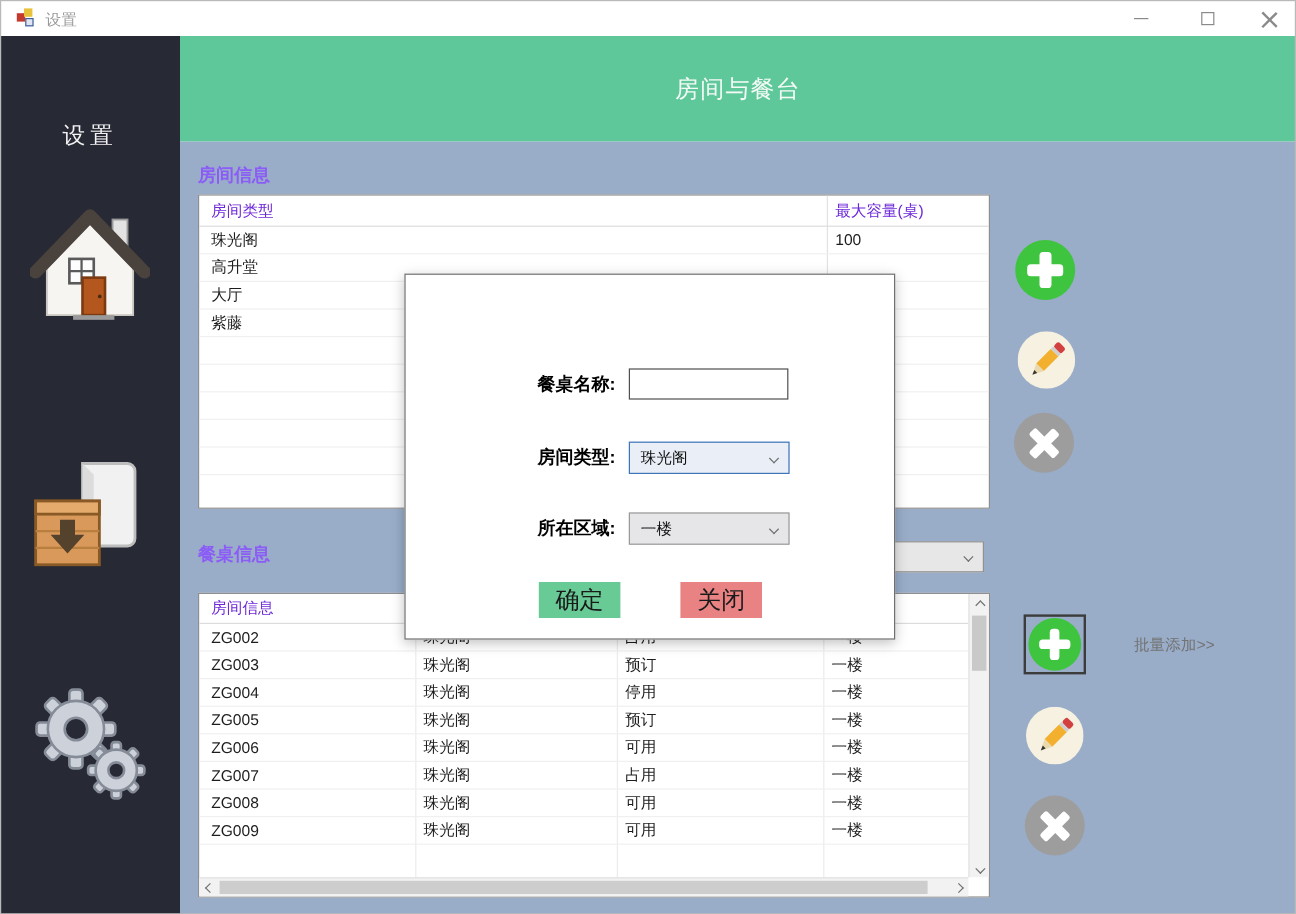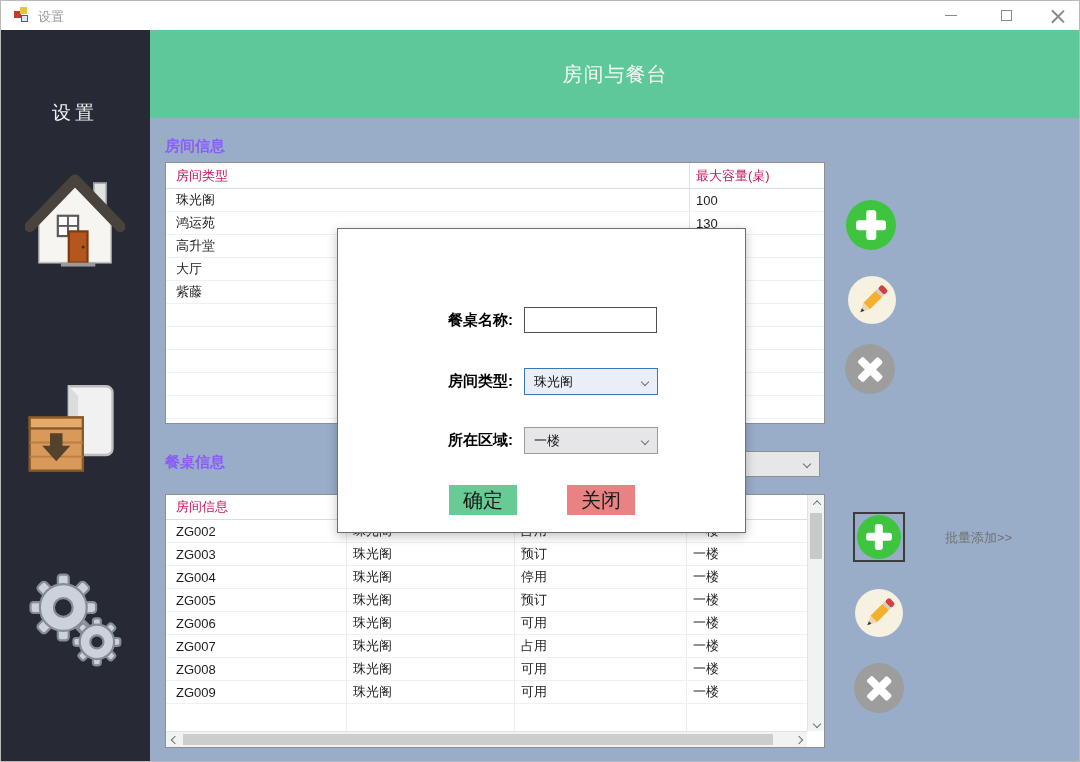--- a/index.html
+++ b/index.html
@@ -37,21 +37,21 @@
 
   
   #main { left:150px; top:118px; width:930px; height:644px; background:#99adc9; }
 
   .section-title { font-size:15px; font-weight:bold; color:#8b5cf6; }
   #room-title { left:165px; top:137px; }
   #tables-title { left:165px; top:453px; }
 
   
   .grid { background:#fff; border:1px solid #8f8f8f; }
-  .t-head { position:relative; border-bottom:1px solid #dcdcdc; font-size:13px; color:#be185d; }
+  .t-head { position:relative; border-bottom:1px solid #dcdcdc; font-size:13px; color:#6d28d9; }
   .t-row { position:relative; border-bottom:1px solid #f0f0f0; font-size:13px; color:#1d1d1d; }
   .cell { position:absolute; top:50%; transform:translateY(-50%); white-space:nowrap; }
 
   
   #room-table { left:165px; top:162px; width:660px; height:262px; }
   #room-table .t-head { height:26px; }
   #room-table .t-row { height:23px; }
   #room-table .c1 { left:10px; }
   #room-table .c2 { left:530px; }
   #room-table .vdiv { position:absolute; left:523px; top:0; bottom:0; width:1px; background:#e2e2e2; }
@@ -206,24 +206,20 @@
   <div class="vdiv"></div>
   <div class="t-head">
     <span class="cell c1">房间类型</span>
     <span class="cell c2">最大容量(桌)</span>
   </div>
   <div class="t-row">
     <span class="cell c1">珠光阁</span>
     <span class="cell c2">100</span>
   </div>
   <div class="t-row">
-    <span class="cell c1">鸿运苑</span>
-    <span class="cell c2">130</span>
-  </div>
-  <div class="t-row">
     <span class="cell c1">高升堂</span>
     <span class="cell c2"></span>
   </div>
   <div class="t-row">
     <span class="cell c1">大厅</span>
     <span class="cell c2"></span>
   </div>
   <div class="t-row">
     <span class="cell c1">紫藤</span>
     <span class="cell c2"></span>

